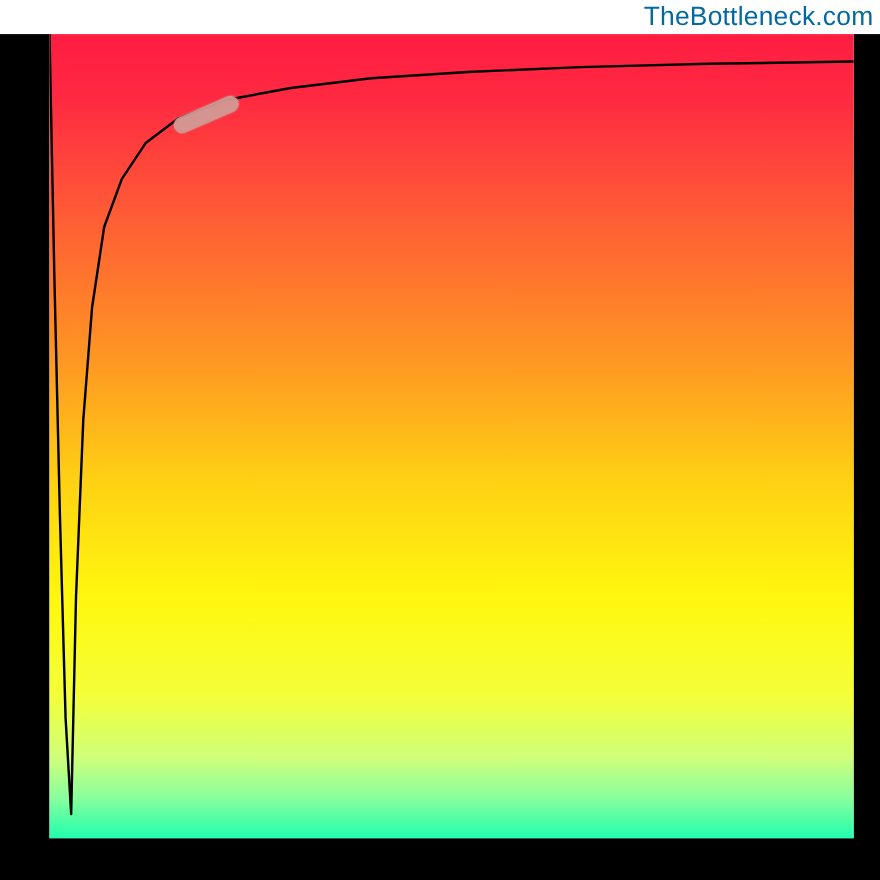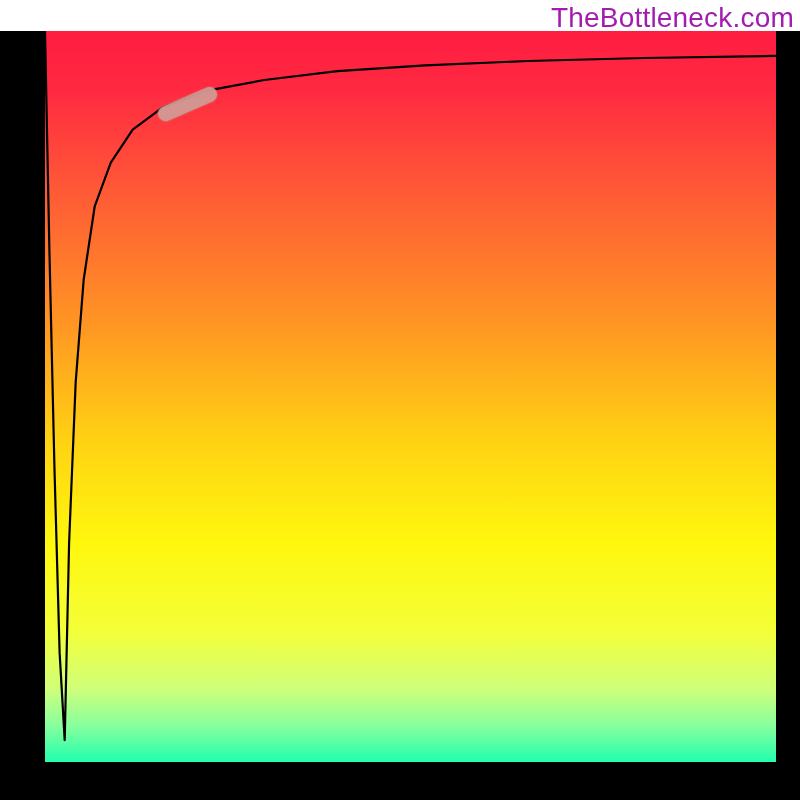--- a/index.html
+++ b/index.html
@@ -13,23 +13,23 @@
   }
   .stage {
     position: relative;
     width: 800px;
     height: 800px;
   }
   .watermark {
     position: absolute;
     top: 2px;
     right: 6px;
-    font-size: 28px;
+    font-size: 24px;
     font-weight: 500;
-    color: #a21caf;
+    color: #0369a1;
     letter-spacing: 0.2px;
     user-select: none;
   }
   svg {
     position: absolute;
     top: 0;
     left: 0;
   }
 </style>
 </head>

